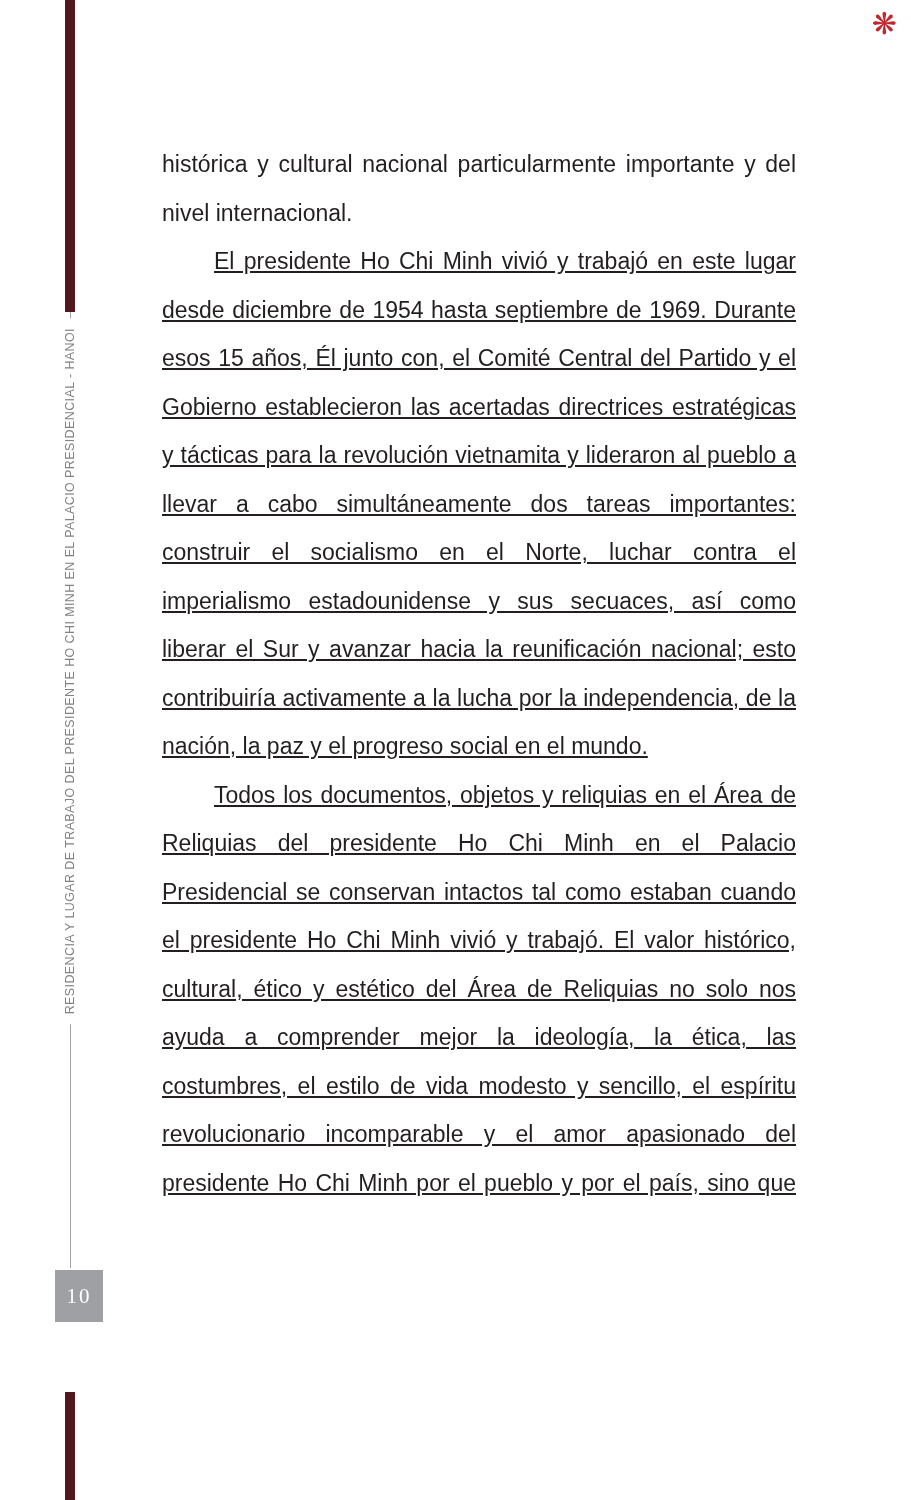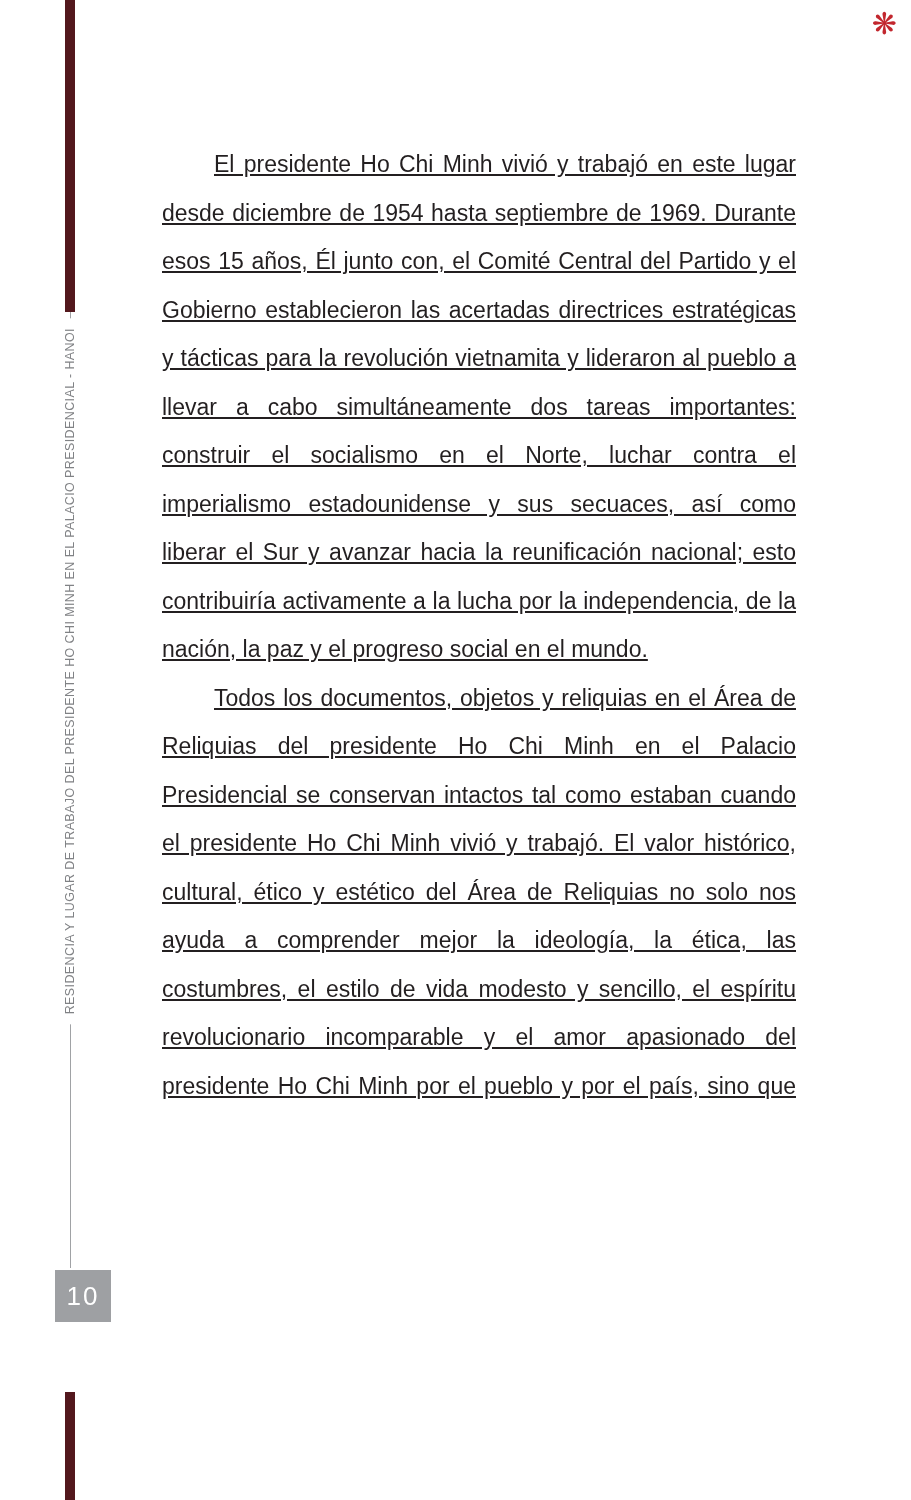--- a/index.html
+++ b/index.html
@@ -46,28 +46,29 @@
     font-size: 12.5px;
     letter-spacing: 0.4px;
     color: #808285;
     line-height: 19px;
   }
 
   
   .page-number-badge {
     position: absolute;
     left: 55px; top: 1270px;
-    width: 56px; height: 52px;
+    width: 48px; height: 52px;
     background: #9ea0a3;
     color: #ffffff;
-    font-size: 26px;
+    font-size: 21px;
     letter-spacing: 2px;
     display: flex;
     align-items: center;
     justify-content: center;
+    font-family: Liberation Serif, serif;
   }
 
   
   .flower-icon {
     position: absolute;
     right: 14px; top: 6px;
     font-size: 30px;
     line-height: 36px;
     color: #c2272e;
   }
@@ -103,17 +104,18 @@
 
   <div class="sidebar-title">RESIDENCIA Y LUGAR DE TRABAJO DEL PRESIDENTE HO CHI MINH EN EL PALACIO PRESIDENCIAL - HANOI</div>
 
   <div class="page-number-badge">10</div>
 
   <div class="rule-maroon-bottom"></div>
 
   <div class="flower-icon">❋</div>
 
   <div class="body-text">
+      <p>histórica y cultural nacional particularmente importante y del nivel internacional.</p>
       <p class="indent">El presidente Ho Chi Minh vivió y trabajó en este lugar desde diciembre de 1954 hasta septiembre de 1969. Durante esos 15 años, Él junto con, el Comité Central del Partido y el Gobierno establecieron las acertadas directrices estratégicas y tácticas para la revolución vietnamita y lideraron al pueblo a llevar a cabo simultáneamente dos tareas importantes: construir el socialismo en el Norte, luchar contra el imperialismo estadounidense y sus secuaces, así como liberar el Sur y avanzar hacia la reunificación nacional; esto contribuiría activamente a la lucha por la independencia, de la nación, la paz y el progreso social en el mundo.</p>
       <p class="indent justify-last">Todos los documentos, objetos y reliquias en el Área de Reliquias del presidente Ho Chi Minh en el Palacio Presidencial se conservan intactos tal como estaban cuando el presidente Ho Chi Minh vivió y trabajó. El valor histórico, cultural, ético y estético del Área de Reliquias no solo nos ayuda a comprender mejor la ideología, la ética, las costumbres, el estilo de vida modesto y sencillo, el espíritu revolucionario incomparable y el amor apasionado del presidente Ho Chi Minh por el pueblo y por el país, sino que</p>
     </div>
 
 </div>
 
 </body></html>

